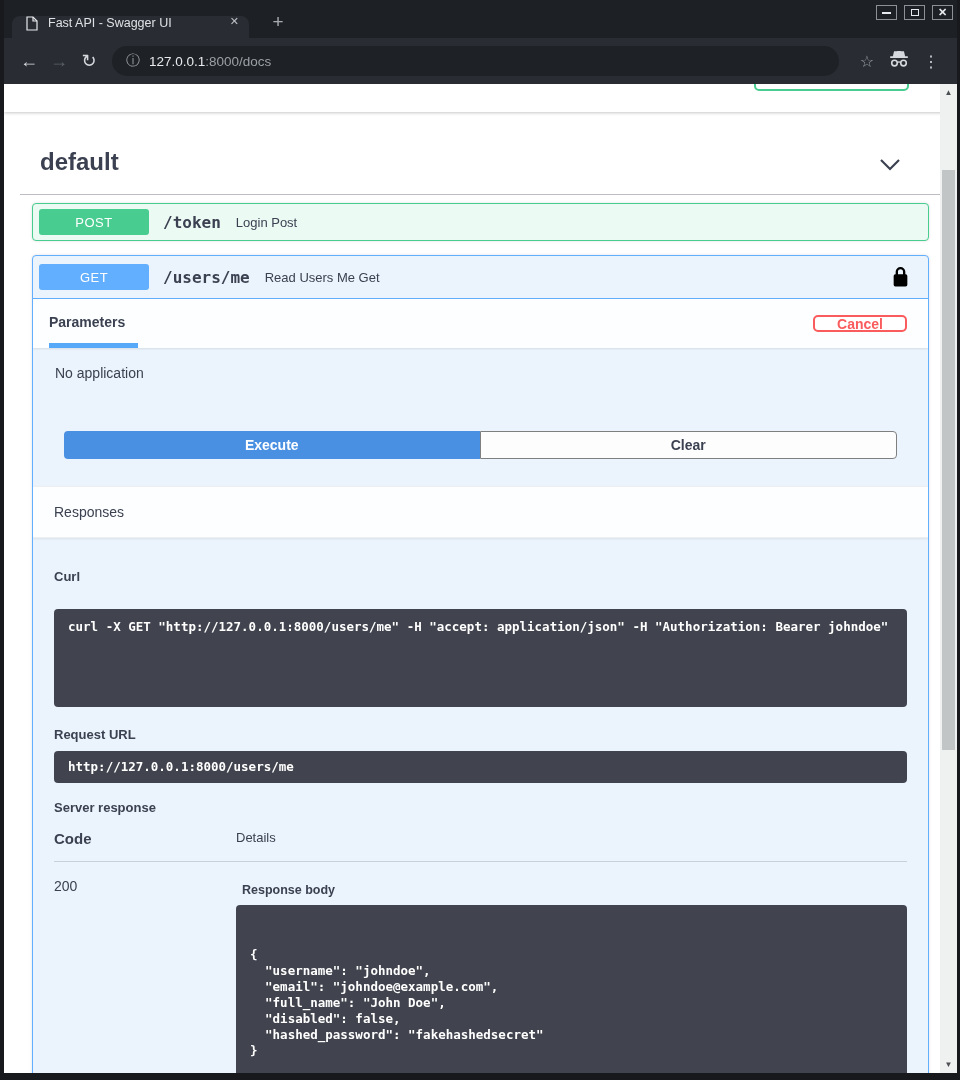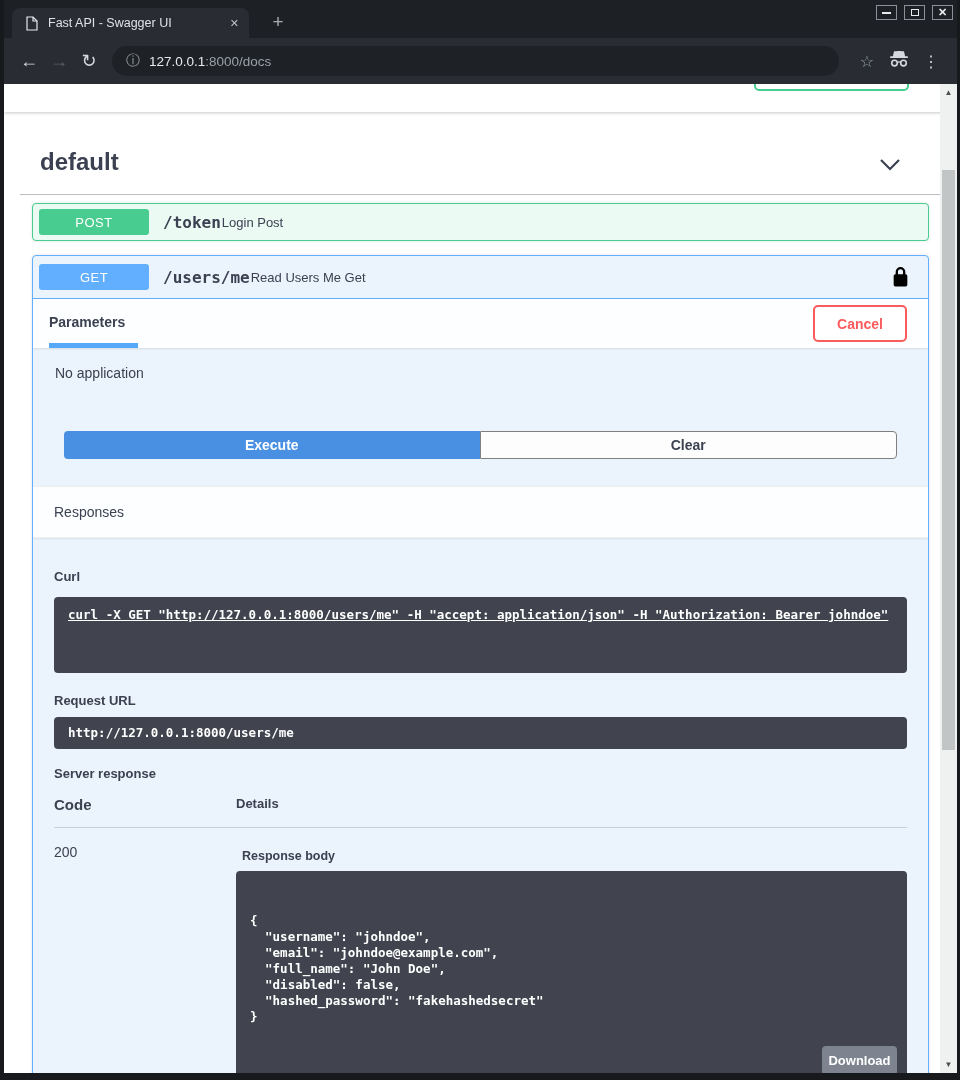--- a/index.html
+++ b/index.html
@@ -8,23 +8,23 @@
     background: #17191d;
     font-family: "Liberation Sans", sans-serif;
     position: relative;
     overflow: hidden;
   }
   .window { position: absolute; top: 0; left: 4px; right: 3px; bottom: 7px; overflow: hidden; background: #1d2025; }
 
   
   .tabstrip { height: 38px; background: #1d2025; position: relative; }
   .tab {
-    position: absolute; left: 8px; top: 8px; width: 237px; height: 30px;
+    position: absolute; left: 8px; top: 16px; width: 237px; height: 30px;
     background: #292d33; border-radius: 8px 8px 0 0;
-    display: flex; align-items: center; padding: 0 10px 0 14px;
+    display: flex; align-items: flex-start; padding: 0 10px 0 14px;
   }
   .tab-icon { width: 12px; height: 15px; flex: 0 0 auto; margin-right: 10px; display:block; }
   .tab-title { color: #dfe1e5; font-size: 12.5px; white-space: nowrap; overflow: hidden; flex: 1; }
   .tab-close { color: #bdc1c6; font-size: 11px; margin-left: 8px; cursor: default; line-height: 1; }
   .newtab { position: absolute; left: 262px; top: 10px; color: #a8acb1; font-size: 19px; line-height: 24px; width: 24px; text-align: center; }
   .winbtns { position: absolute; right: 4px; top: 5px; display: flex; gap: 7px; }
   .winbtn {
     width: 21px; height: 15px; border: 1px solid #8d9197; background: transparent;
     display: flex; align-items: center; justify-content: center; color: #e8eaed;
   }
@@ -71,33 +71,33 @@
   .summary { display: flex; align-items: center; padding: 5px 6px; }
   .opblock.get .summary { padding: 8px 6px; border-bottom: 1px solid #61affe; }
   .method-badge {
     width: 110px; height: 26px; border-radius: 3px; color: #fff;
     font-size: 13px; font-weight: normal; letter-spacing: .5px;
     display: flex; align-items: center; justify-content: center; flex: 0 0 auto;
   }
   .method-badge.post { background: #49cc90; }
   .method-badge.get  { background: #61affe; }
   .op-path { font-family: "DejaVu Sans Mono", monospace; font-size: 16px; font-weight: bold; color: #3b4151; margin-left: 14px; }
-  .op-desc { font-size: 13px; color: #3b4151; margin-left: 1px; }
+  .op-desc { font-size: 13px; color: #3b4151; margin-left: 15px; }
   .lock-wrap { margin-left: auto; margin-right: 14px; display: flex; align-items: center; }
 
   .opsec-header {
     height: 49px; background: rgba(255,255,255,.88);
     box-shadow: 0 1px 2px rgba(0,0,0,.10);
     display: flex; align-items: center; position: relative; padding: 0 21px 0 16px;
   }
   .param-tab { height: 100%; display: flex; align-items: center; position: relative; padding: 0 0 4px 0; }
   .param-tab-label { font-size: 14px; font-weight: bold; color: #3b4151; }
   .param-tab .underline { position: absolute; left: 0; bottom: 0; width: 89px; height: 5px; background: #55a9f8; }
   .cancel-btn {
-    margin-left: auto; width: 94px; height: 37px;
+    margin-left: auto; width: 94px; height: 17px;
     border: 2px solid #fa5b5c; border-radius: 5px; background: #fff;
     color: #fa5b5c; font-size: 14px; font-weight: bold;
     display: flex; align-items: center; justify-content: center;
   }
 
   .param-body { padding: 17px 22px 27px; }
   .no-params { font-size: 14px; color: #3b4151; }
   .exec-row { display: flex; margin: 50px 9px 0; }
   .exec-btn {
     flex: 1; height: 28px; background: #4990e2; color: #fff;
@@ -118,29 +118,29 @@
   }
   .responses-title { font-size: 14px; font-weight: normal; color: #3b4151; }
 
   .responses-body { padding: 29px 21px 0; }
   .blk-label { font-size: 13px; font-weight: bold; color: #3b4151; }
   .codeblock {
     background: #41444e; border-radius: 4px; color: #ffffff;
     font-family: "DejaVu Sans Mono", monospace; font-size: 12.5px; font-weight: bold;
     line-height: 16px; padding: 10px 14px; white-space: pre-wrap; word-break: break-word;
   }
-  .curl-block { margin-top: 12px; height: 76px; text-decoration: underline; }
+  .curl-block { margin-top: 24px; height: 98px; }
   .requrl-label { margin-top: 20px; display: block; }
   .requrl-block { margin-top: 9px; padding: 8px 14px; }
   .srvresp-label { margin-top: 17px; display: block; }
 
   .resp-table-head { display: flex; margin-top: 15px; padding-bottom: 14px; border-bottom: 1px solid rgba(59,65,81,.2); }
   .col-code { width: 182px; flex: 0 0 auto; }
   .code-header { font-size: 15px; font-weight: bold; color: #3b4151; }
-  .details-header { font-size: 13px; font-weight: bold; color: #3b4151; }
+  .details-header { font-size: 13px; font-weight: normal; color: #3b4151; }
   .resp-row { display: flex; margin-top: 16px; }
   .status-code { font-size: 14px; color: #3b4151; }
   .resp-detail { flex: 1; min-width: 0; }
   .respbody-label { margin-top: 5px; display: block; font-size: 12.5px; padding-left: 6px; }
   .respbody-block { margin-top: 8px; position: relative; padding-right: 100px; }
   .download-btn {
     position: absolute; right: 10px; bottom: 8px; width: 75px; height: 29px;
     background: #7d848f; border: none; border-radius: 4px;
     color: #fff; font-size: 13px; font-weight: bold; font-family: "Liberation Sans", sans-serif;
     display: flex; align-items: center; justify-content: center;

